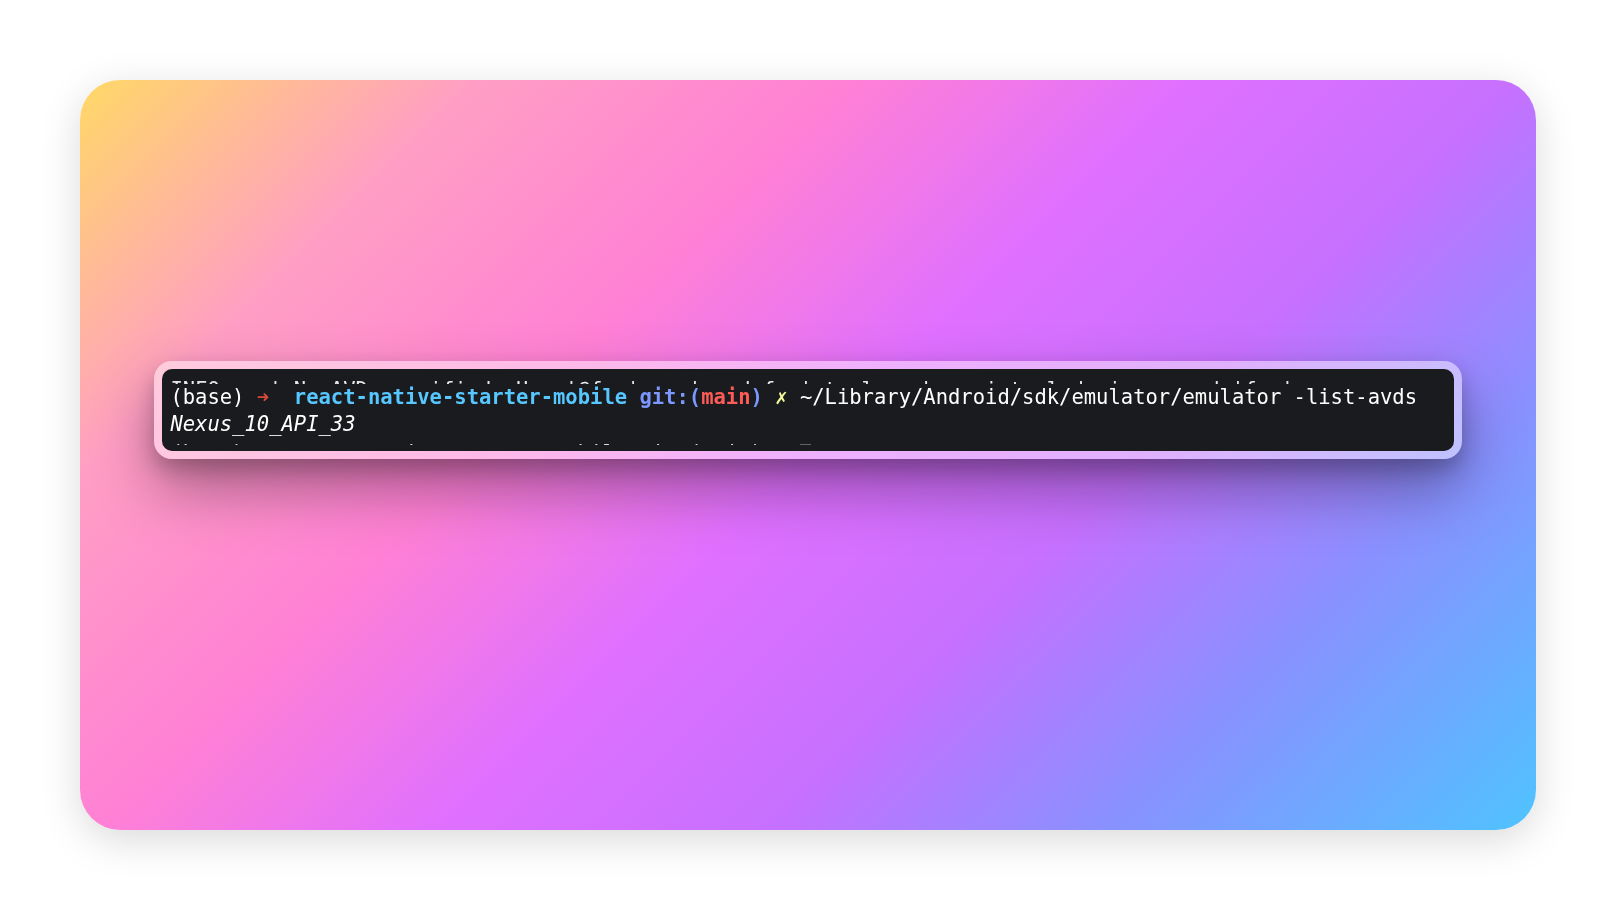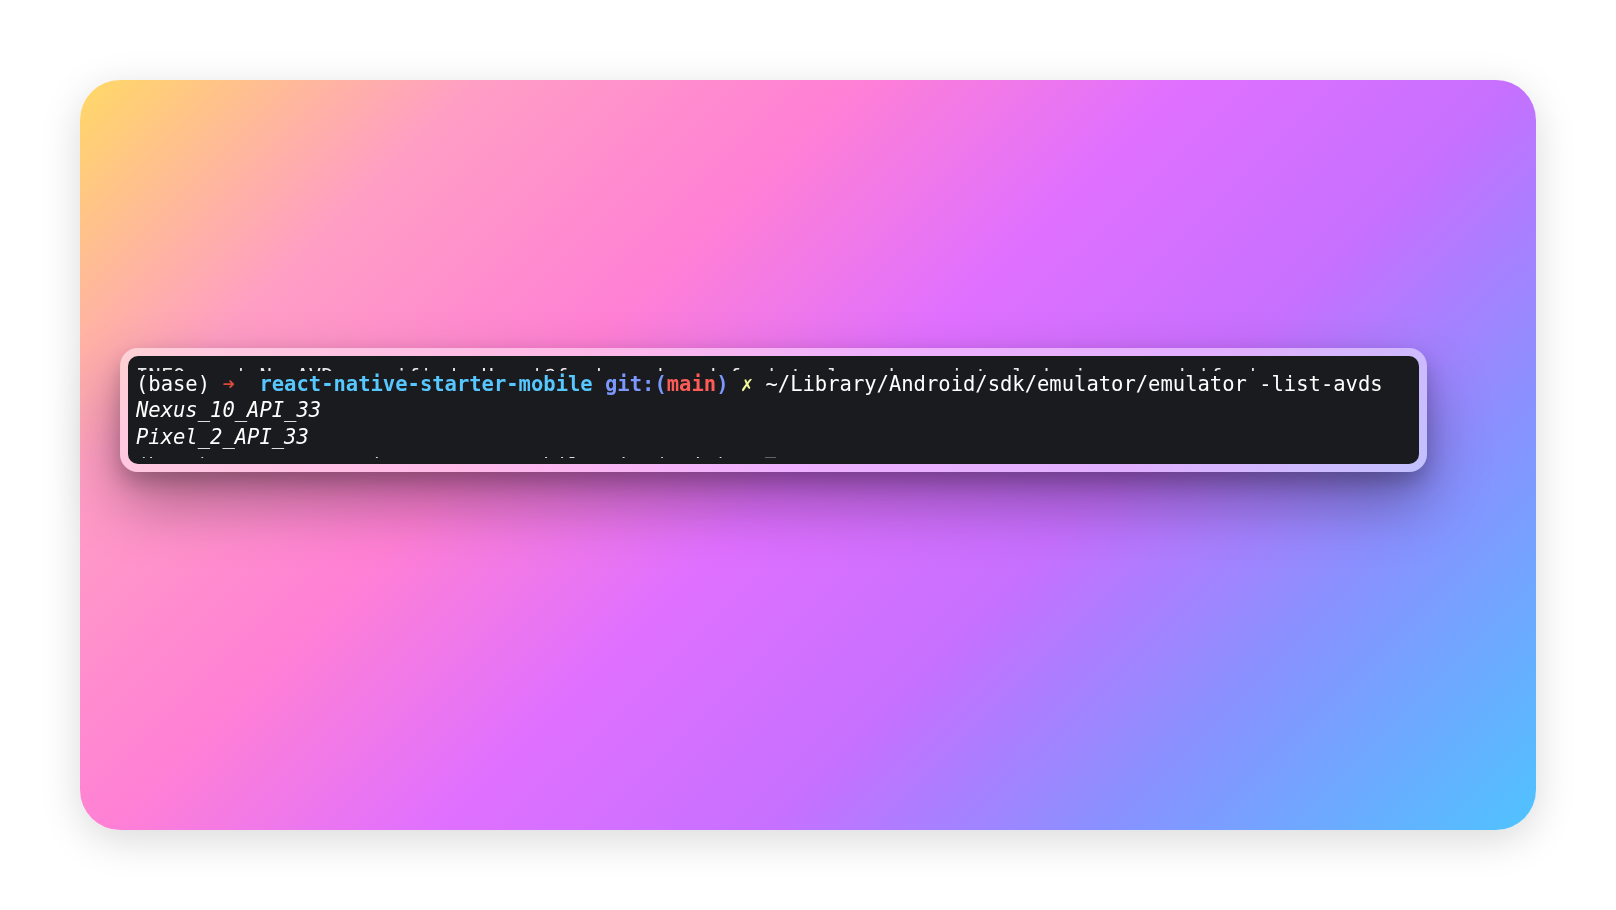--- a/index.html
+++ b/index.html
@@ -25,20 +25,21 @@
       background: linear-gradient(135deg, 
         #ffd966 0%, 
         #ff9ec4 18%, 
         #ff80d5 35%, 
         #e070ff 50%, 
         #c770ff 65%, 
         #8a90ff 80%, 
         #4fc3ff 100%);
       display: flex;
       align-items: center;
+      justify-content: center;
       padding: 40px;
       position: relative;
       box-shadow: 0 10px 40px rgba(0,0,0,0.15);
     }
 
     .terminal-wrapper {
       width: 95%;
       margin-top: -90px;
       border-radius: 18px;
       background: rgba(255, 255, 255, 0.45);
@@ -105,19 +106,18 @@
 
 <div class="gradient-card">
   <div class="terminal-wrapper">
     <div class="terminal">
 
       <div class="truncated-top">INFO    | No AVD specified. Use '@foo' or '-avd foo' to launch a virtual device named 'foo'</div>
 
       <div class="term-line"><span class="env">(base)</span> <span class="arrow">➜</span>  <span class="dir">react-native-starter-mobile</span> <span class="git-label">git:</span><span class="git-paren">(</span><span class="branch">main</span><span class="git-paren">)</span> <span class="dirty">✗</span> <span class="cmd">~/Library/Android/sdk/emulator/emulator -list-avds</span></div>
 
       <div class="term-line output">Nexus_10_API_33</div>
-      <div class="term-line output">Pixel_2_API_33</div>
 
       <div class="truncated-bottom">(base) ➜  react-native-starter-mobile git:(main) ✗ <span class="cursor-block"></span></div>
 
     </div>
   </div>
 </div>
 
 </body></html>

